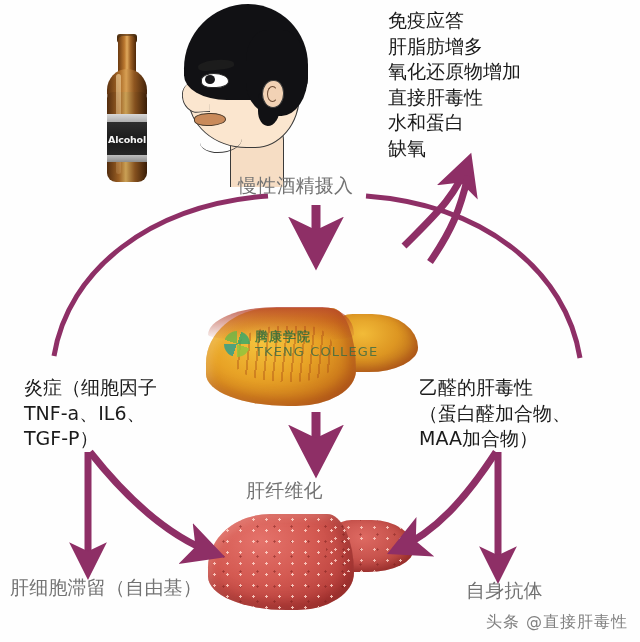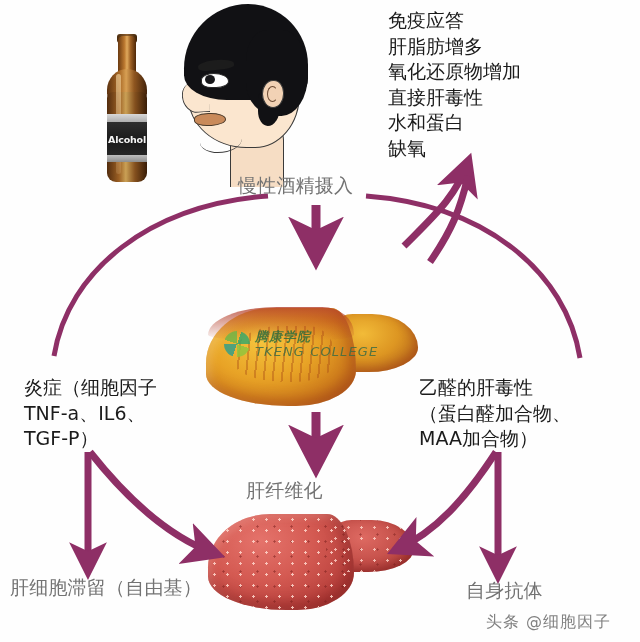--- a/index.html
+++ b/index.html
@@ -267,21 +267,21 @@
   }
   .lf-logo-mark {
     width: 26px; height: 26px;
     background:
       conic-gradient(from 20deg, #35a86b 0deg 70deg, transparent 70deg 90deg,
                      #8fc63d 90deg 160deg, transparent 160deg 180deg,
                      #2f9e8c 180deg 250deg, transparent 250deg 270deg,
                      #6fb648 270deg 340deg, transparent 340deg 360deg);
       border-radius: 50%;
   }
-  .lf-logo-txt { line-height: 1; font-style: italic; }
+  .lf-logo-txt { line-height: 1; }
   .lf-logo-cn {
     display: block;
     font-size: 13px; font-weight: bold; color: #2b6b3c;
     letter-spacing: 1px;
   }
   .lf-logo-en {
     display: block;
     font-size: 13px; color: #3a6b44; letter-spacing: 1.1px;
     margin-top: 2px;
   }
@@ -444,15 +444,15 @@
   <div class="lbl-list" style="left:419px; top:375px;">乙醛的肝毒性
 （蛋白醛加合物、
 MAA加合物）</div>
 
   <div class="lbl" style="left:246px; top:478px;">肝纤维化</div>
 
   <div class="lbl" style="left:10px; top:575px;">肝细胞滞留（自由基）</div>
 
   <div class="lbl" style="left:466px; top:578px;">自身抗体</div>
 
-  <div id="watermark">头条 @细胞因子</div>
+  <div id="watermark">头条 @直接肝毒性</div>
 
 </div>
 
 </body></html>

